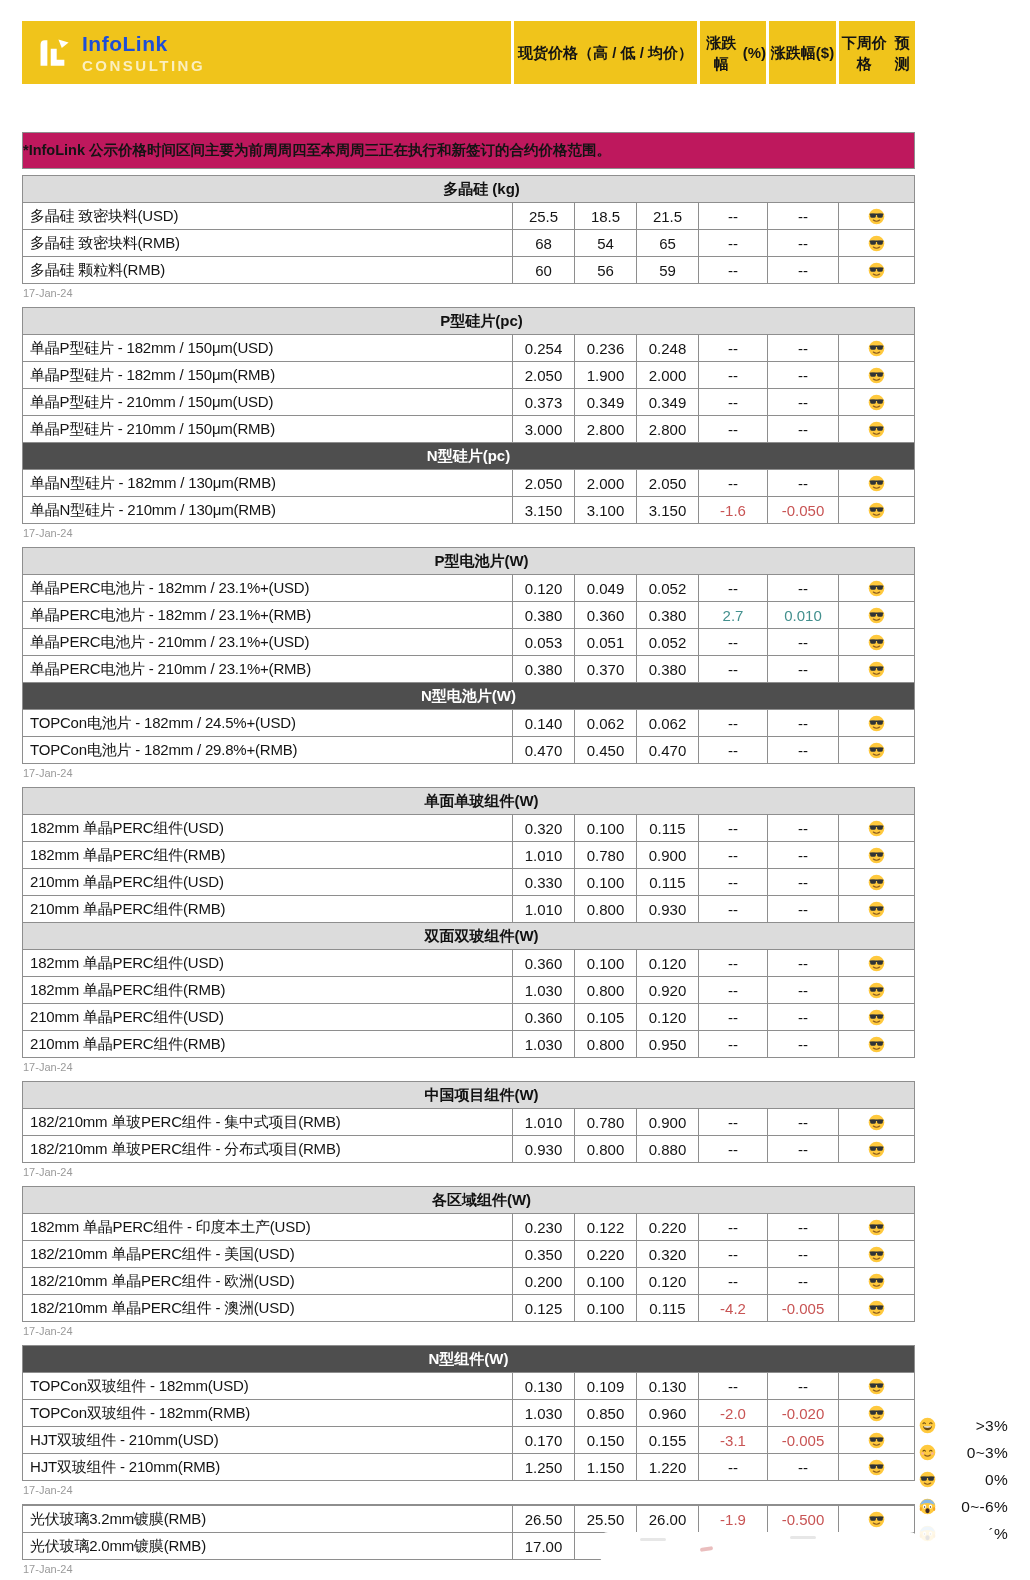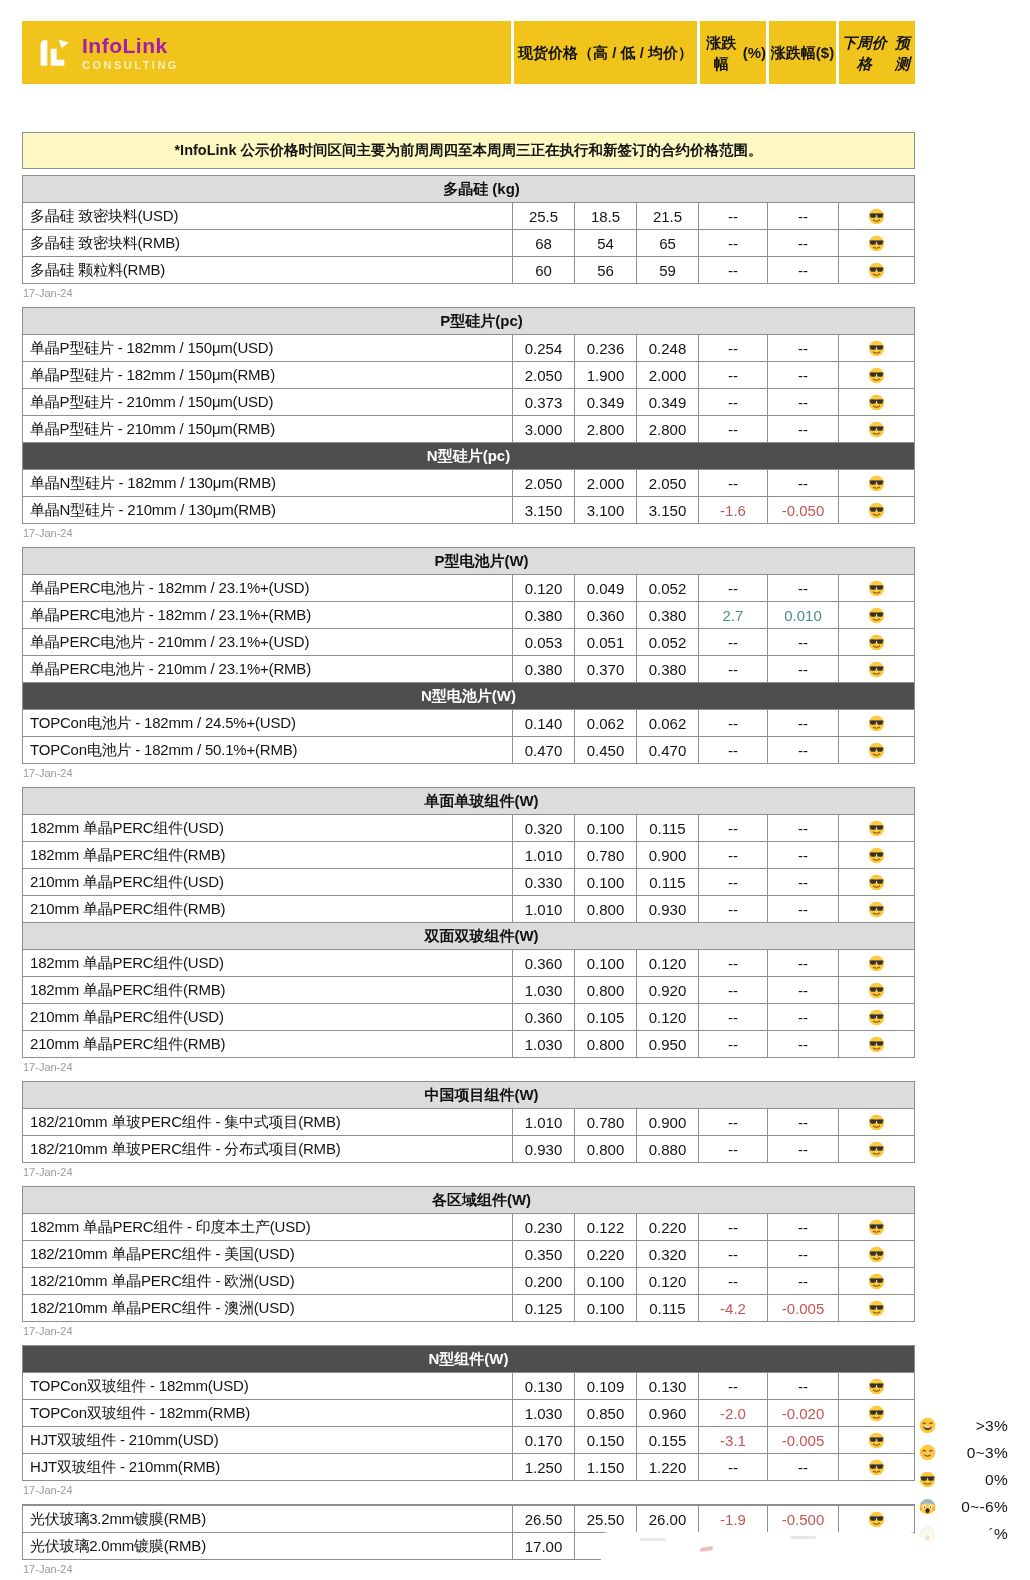--- a/index.html
+++ b/index.html
@@ -17,29 +17,29 @@
   .sheet{position:absolute;left:22px;top:21px;width:893px;}
 
   
   .brand-row{display:flex;height:63px;margin-bottom:1px;}
   .ycell{background:var(--yellow);display:flex;flex-direction:row;align-items:center;justify-content:center;
          font-weight:bold;font-size:15px;line-height:21px;text-align:center;}
   .logo-cell{width:489px;flex-direction:row;justify-content:flex-start;padding-left:16px;}
   .h-price{width:183px;margin-left:3px;}
   .h-pct{width:66px;margin-left:3px;}
   .h-chg{width:67px;margin-left:3px;}
-  .h-fc{width:75px;margin-left:3px;flex:1;font-style:italic;}
+  .h-fc{width:75px;margin-left:3px;flex:1;}
   .logo-mark{width:34px;height:32px;margin-right:10px;flex:0 0 auto;}
   .brand-text{display:flex;flex-direction:column;align-items:flex-start;line-height:1;}
-  .brand-name{color:#a21caf;font-size:21px;font-weight:bold;letter-spacing:.5px;}
-  .brand-sub{color:rgba(255,255,255,.72);font-size:11px;letter-spacing:2.5px;margin-top:4px;font-weight:bold;}
+  .brand-name{color:#1d4ed8;font-size:21px;font-weight:bold;letter-spacing:.5px;}
+  .brand-sub{color:rgba(255,255,255,.72);font-size:15px;letter-spacing:2.5px;margin-top:4px;font-weight:bold;}
 
   
-  .note{border:1px solid var(--border);height:37px;line-height:35px;text-align:center;
-        font-weight:bold;font-size:14.5px;margin-bottom:6px;background:#fef9c3;margin-top:48px;}
+  .note{border:1px solid var(--border);height:37px;line-height:35px;text-align:left;
+        font-weight:bold;font-size:14.5px;margin-bottom:6px;background:#be185d;margin-top:48px;}
 
   
   .section{border:1px solid var(--border);background:#fff;}
   .section.attached{margin-top:-1px;}
   .sec-h{height:26px;line-height:26px;text-align:center;font-weight:bold;font-size:15px;}
   .sec-h.light{background:var(--lighthead);color:#111;padding-left:26px;}
   .sec-h.dark{background:var(--darkhead);color:#ffffff;}
   .row{display:flex;height:27px;border-top:1px solid var(--border);}
   .c{display:flex;align-items:center;justify-content:center;font-size:15px;border-left:1px solid var(--border);}
   .c.name{width:489px;justify-content:flex-start;padding-left:7px;border-left:none;letter-spacing:-.2px;}
@@ -336,21 +336,21 @@
             <div class="c avg">0.062</div>
             <div class="c pct">--</div>
             <div class="c chg">--</div>
             <div class="c trend">
               <svg viewBox="0 0 24 24" class="emoji">
                 <use href="#sym-sunglasses"></use>
               </svg>
             </div>
           </div>
           <div class="row">
-            <div class="c name">TOPCon电池片 - 182mm / 50.1%+(RMB)</div>
+            <div class="c name">TOPCon电池片 - 182mm / 29.8%+(RMB)</div>
             <div class="c high">0.470</div>
             <div class="c low">0.450</div>
             <div class="c avg">0.470</div>
             <div class="c pct">--</div>
             <div class="c chg">--</div>
             <div class="c trend">
               <svg viewBox="0 0 24 24" class="emoji">
                 <use href="#sym-sunglasses"></use>
               </svg>
             </div>

